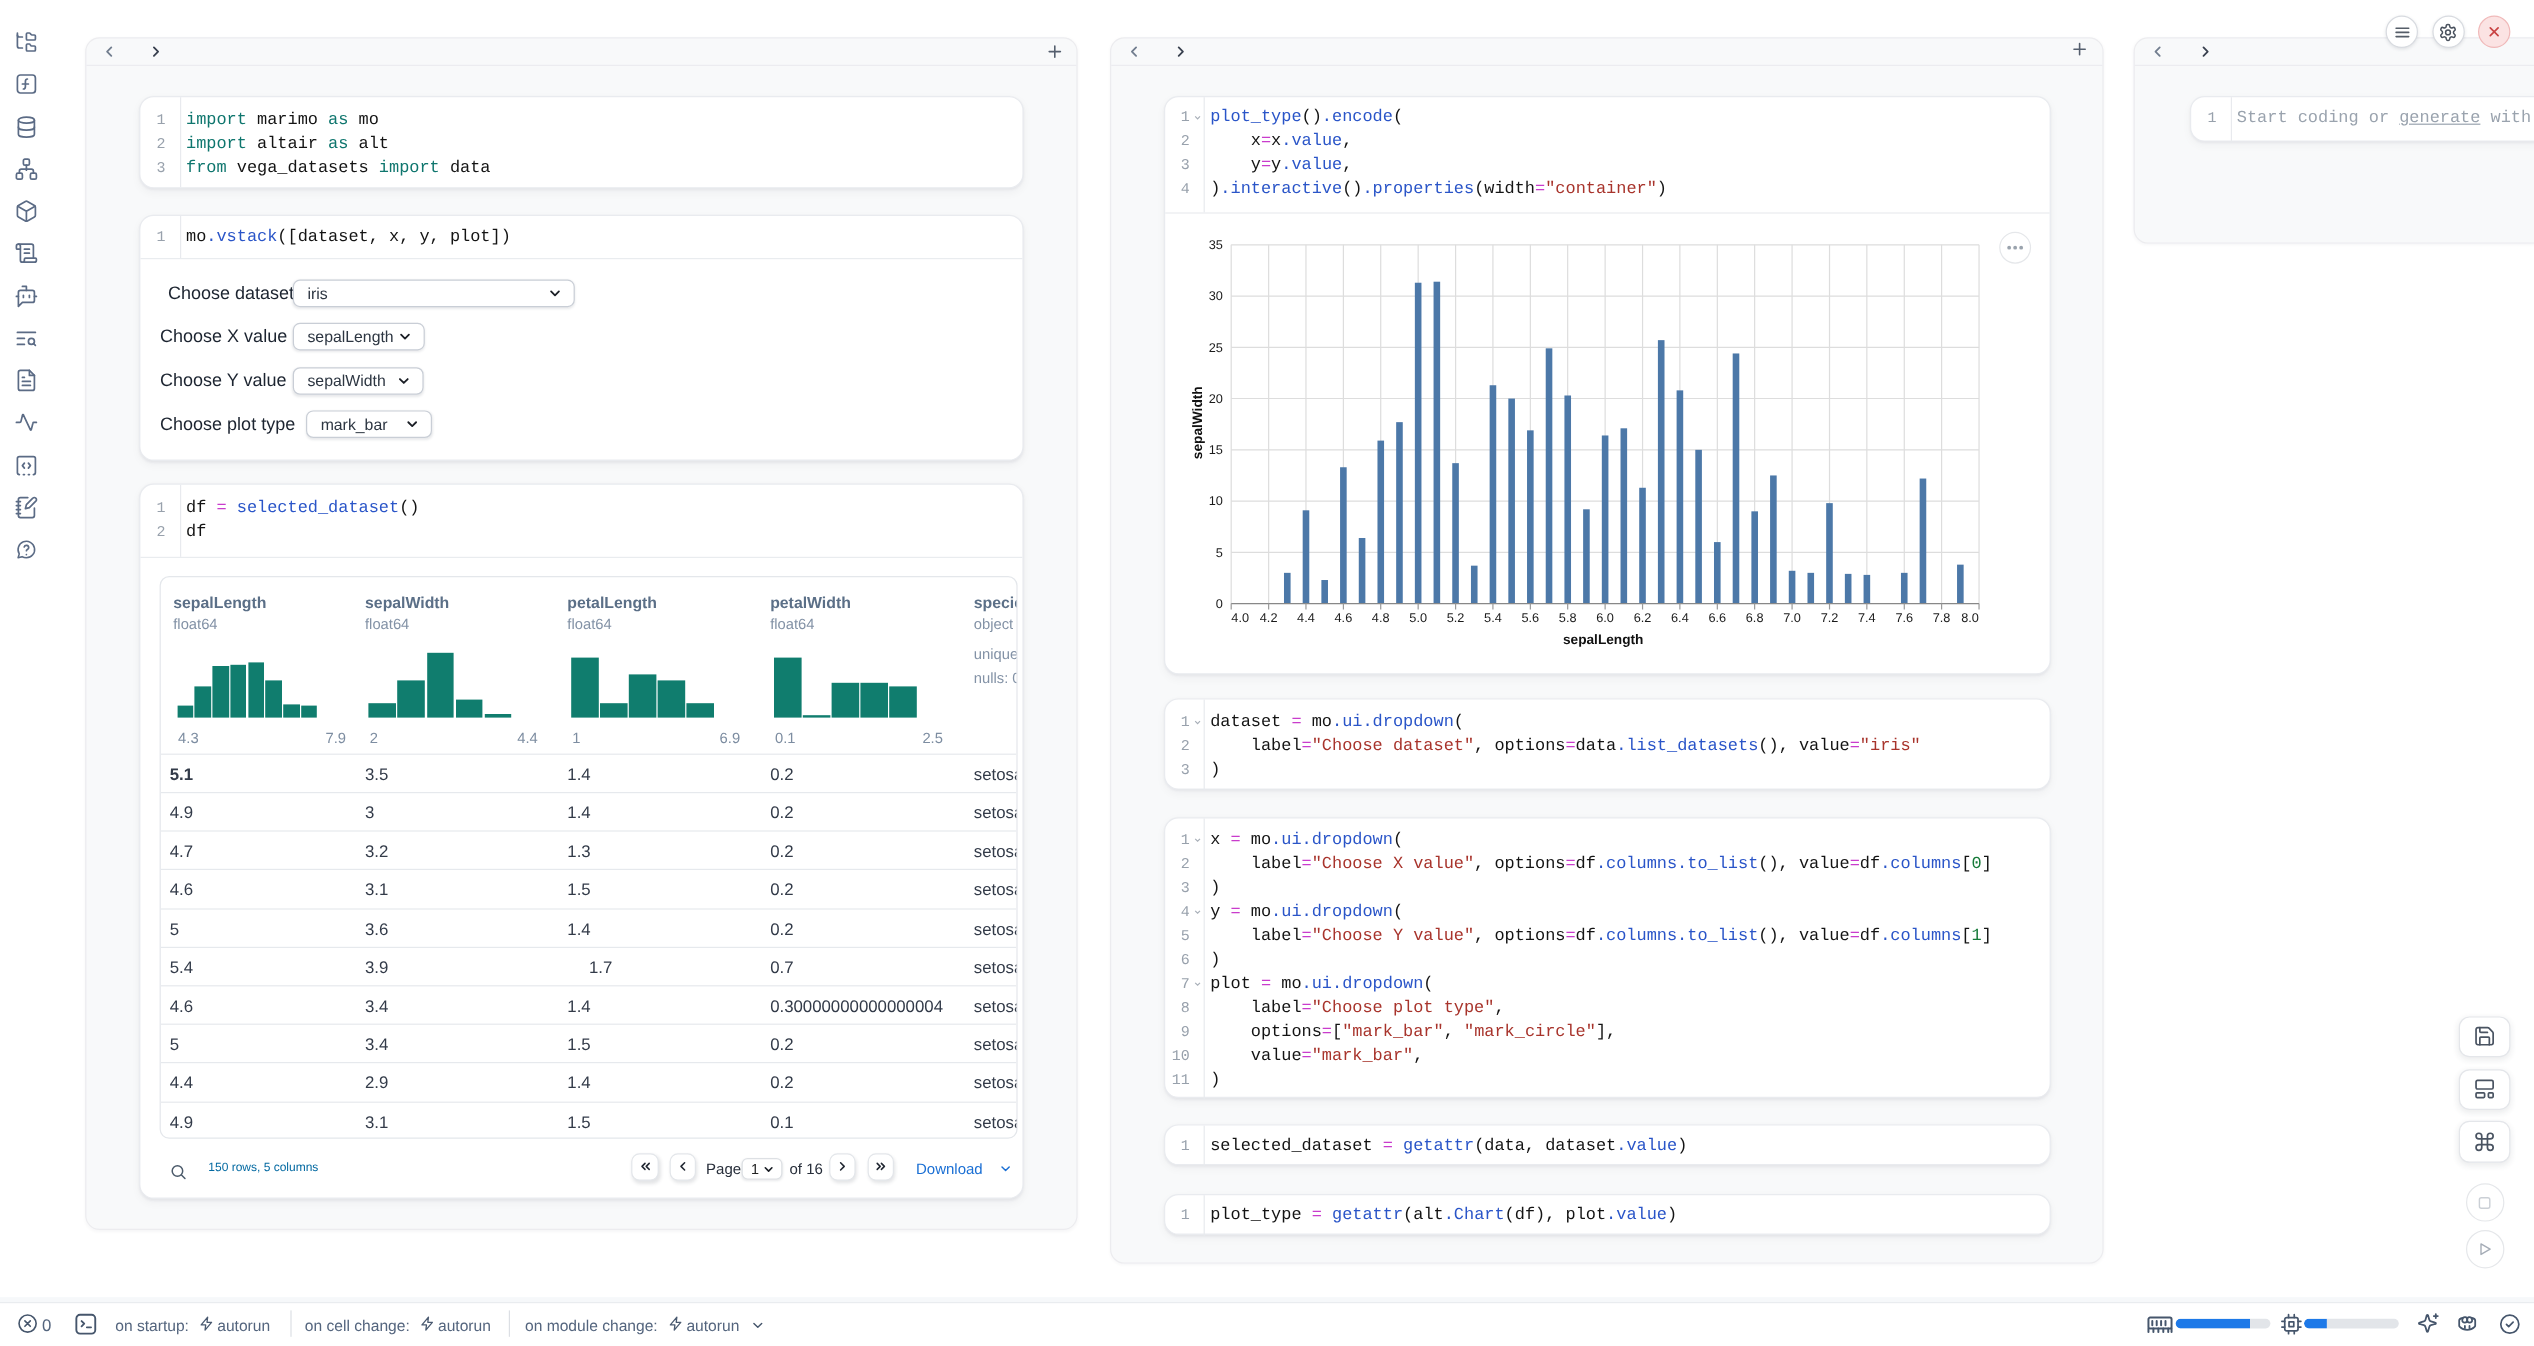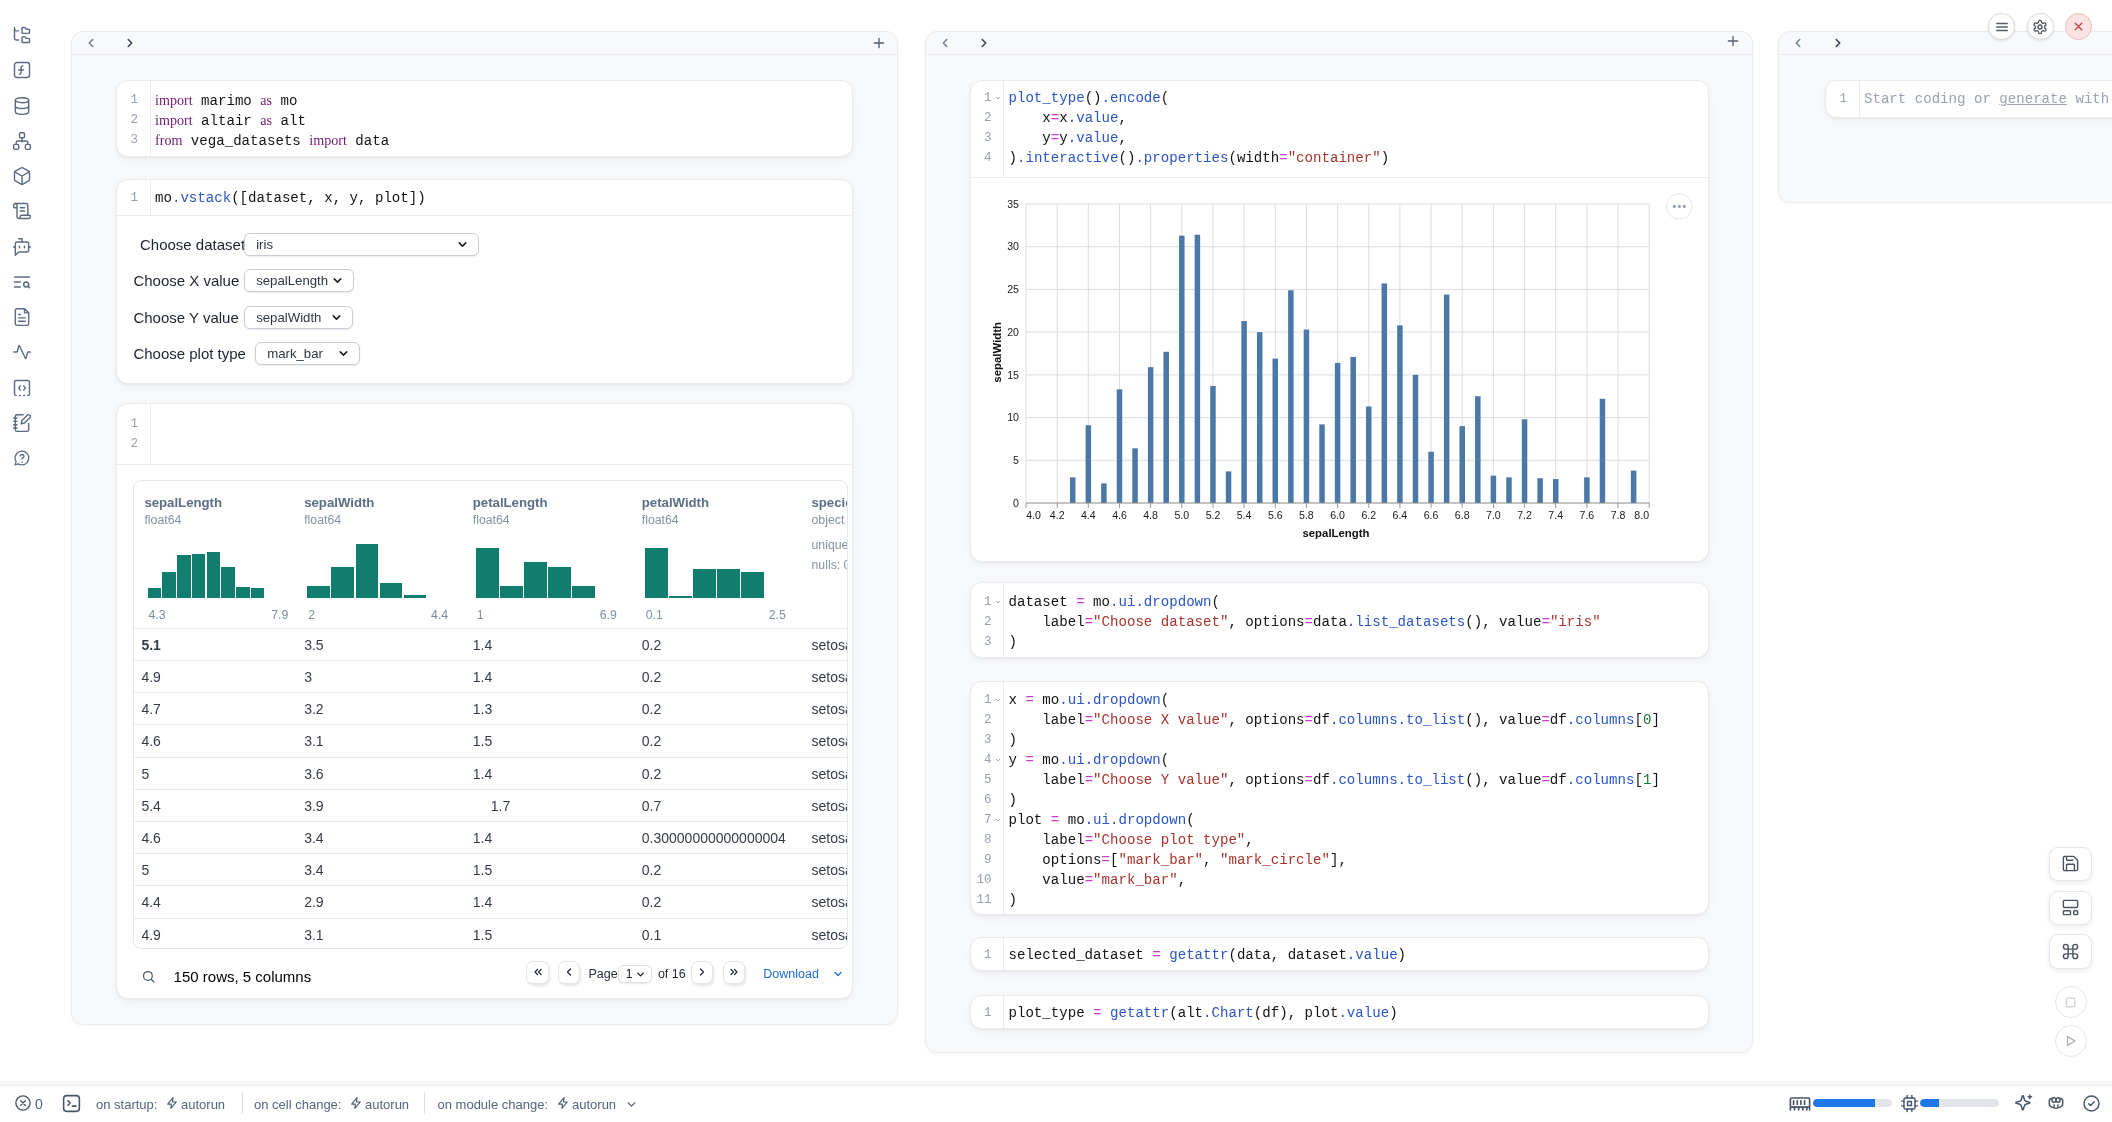--- a/index.html
+++ b/index.html
@@ -8,21 +8,21 @@
 .abs { position:absolute; }
 .panel { position:absolute; background:#f8f9fa; border:1px solid #ececef; border-radius:12px;
   box-shadow:0 1px 3px rgba(30,35,50,.04); }
 .phead { position:absolute; left:0; right:0; top:0; height:23px; border-bottom:1px solid #ececf0; }
 .cell { position:absolute; background:#fff; border:1px solid #e9ebef; border-radius:12px;
   box-shadow:0 1px 2px rgba(20,25,40,.05), 0 3px 8px rgba(20,25,40,.04); }
 .code { position:relative; font-family:"Liberation Mono", monospace; font-size:14.1px;
   line-height:20px; color:#141414; }
 .cl { height:20px; white-space:pre; }
 .gut { position:absolute; top:0; bottom:0; left:0; width:33.5px; border-right:1px solid #e8eaee; }
-.k { color:#701a75;font-family:Liberation Serif, serif; }
+.k { color:#0f766e; }
 .f { color:#2a55c8; }
 .s { color:#a8342c; }
 .o { color:#c93ccc; }
 .n { color:#167a38; }
 .codebody { position:absolute; left:38px; top:0; right:0; }
 .divline { position:absolute; left:0; right:0; height:1px; background:#e9ecef; }
 .sel { position:absolute; background:#fff; border:1px solid #c9ced6; border-radius:6px;
   box-shadow:0 1px 2px rgba(30,40,60,.1); display:flex; align-items:center;
   font-size:13.2px; color:#2d3642; padding:0 9px 0 11px; height:23px; }
 .sel span { flex:1; }
@@ -175,20 +175,24 @@
     <svg width="13" height="13" viewBox="0 0 24 24" fill="none" stroke="#1b1f26" stroke-width="2.8" stroke-linecap="round" stroke-linejoin="round">
         <path d="M6 9l6 6 6-6"></path>
       </svg>
     </div>
 </div>
 
 <div class="cell" style="left:116px;top:403.4px;width:737px;height:595.5px;">
   <div class="code" style="height:60px;">
     <div class="gut" style="bottom:auto;height:60px;"></div>
     <div class="gutcol" style="top:9.4px;line-height:20.5px;">1<br>2</div>
+    <div class="codebody" style="top:9.4px;">
+      <div class="cl" style="height:20.5px;">df <span class="o">=</span> <span class="f">selected_dataset</span>()</div>
+      <div class="cl" style="height:20.5px;">df</div>
+    </div>
   </div>
   <div class="divline" style="top:60px;"></div>
 
   <div class="abs" style="left:16.4px;top:76px;width:714.4px;height:468.5px;border:1px solid #e4e7eb;border-radius:8px;overflow:hidden;background:#fff;">
     <div class="tblhdr" style="left:10px;top:14px;">sepalLength</div>
     <div class="tblhdr" style="left:169.8px;top:14px;">sepalWidth</div>
     <div class="tblhdr" style="left:338.4px;top:14px;">petalLength</div>
     <div class="tblhdr" style="left:507.4px;top:14px;">petalWidth</div>
     <div class="tblhdr" style="left:677.1px;top:14px;">species</div>
     <div class="tbltype" style="left:10px;top:31.5px;">float64</div>
@@ -314,21 +318,21 @@
         <b style="left:338.4px;">1.5</b>
         <b style="left:507.4px;">0.1</b>
         <b style="left:677.1px;">setosa</b>
       </div>
   </div>
 
   <svg class="abs" style="left:24px;top:564.5px;" width="15" height="15" viewBox="0 0 24 24" fill="none" stroke="#4b5a6a" stroke-width="2">
       <circle cx="11" cy="11" r="7"></circle>
       <path d="M21 21l-4.3-4.3" stroke-linecap="round"></path>
     </svg>
-  <div class="abs" style="left:56.6px;top:564px;font-size:15px;color:#000000;">150 rows, 5 columns</div>
+  <div class="abs" style="left:56.6px;top:564px;font-size:10px;color:#0369a1;">150 rows, 5 columns</div>
   <div class="pgbtn" style="left:409.3px;top:556.5px;">
     <svg width="12" height="12" viewBox="0 0 24 24" fill="none" stroke="#222833" stroke-width="2.6" stroke-linecap="round" stroke-linejoin="round">
         <path d="M11 17l-5-5 5-5M18 17l-5-5 5-5"></path>
       </svg>
     </div>
   <div class="pgbtn" style="left:440.5px;top:556.5px;">
     <svg width="12" height="12" viewBox="0 0 24 24" fill="none" stroke="#222833" stroke-width="2.6" stroke-linecap="round" stroke-linejoin="round">
         <path d="M15 18l-6-6 6-6"></path>
       </svg>
     </div>

